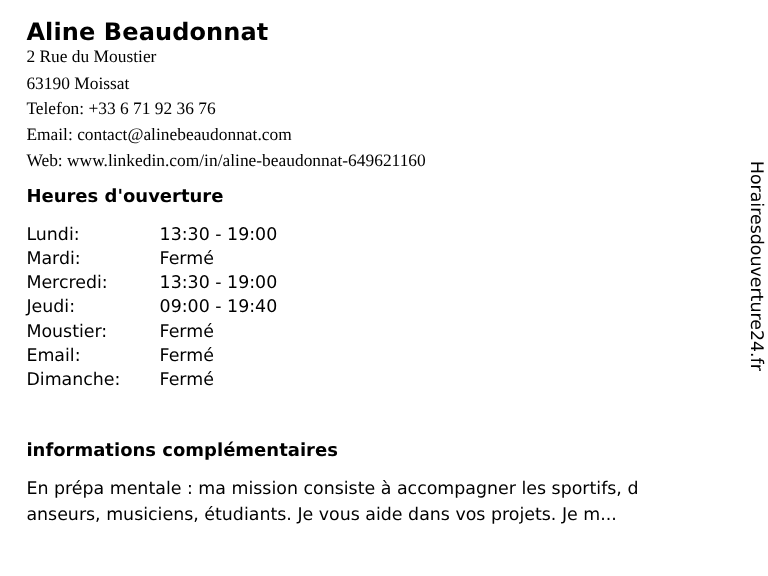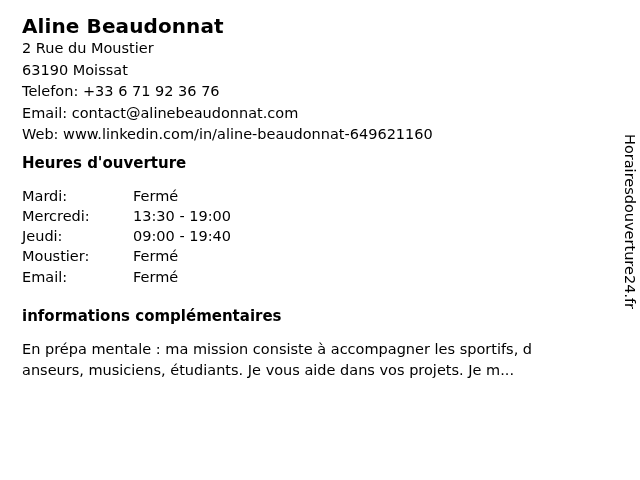--- a/index.html
+++ b/index.html
@@ -27,20 +27,21 @@
     letter-spacing: 0.1px;
     margin-top: 14px;
     line-height: 1.2;
   }
   .address-block {
     font-size: 14.5px;
     line-height: 21.5px;
   }
   .address-line {
     white-space: nowrap;
+    font-family: Liberation Serif, serif;
   }
   .section-title {
     font-size: 15px;
     font-weight: bold;
     margin-top: 8px;
     margin-bottom: 14px;
   }
   table.hours {
     border-collapse: collapse;
     font-size: 14.5px;
@@ -50,21 +51,21 @@
     line-height: 20.3px;
     vertical-align: top;
     white-space: nowrap;
   }
   td.day {
     width: 111px;
   }
   .extra-title {
     font-size: 15px;
     font-weight: bold;
-    margin-top: 20px;
+    margin-top: 38px;
     margin-bottom: 14px;
   }
   .extra-text {
     font-size: 14.5px;
     line-height: 21.5px;
     width: 625px;
   }
   .extra-text .ln {
     white-space: nowrap;
     display: block;
@@ -94,39 +95,47 @@
     <div class="address-line">Telefon: +33 6 71 92 36 76</div>
     <div class="address-line">Email: contact@alinebeaudonnat.com</div>
     <div class="address-line">Web: www.linkedin.com/in/aline-beaudonnat-649621160</div>
   </div>
 
   <div class="section-title">Heures d'ouverture</div>
 
   <table class="hours">
     <tbody>
       <tr>
+        <td class="day">Lundi:</td>
+        <td class="time">13:30 - 19:00</td>
+      </tr>
+      <tr>
         <td class="day">Mardi:</td>
         <td class="time">Fermé</td>
       </tr>
       <tr>
         <td class="day">Mercredi:</td>
         <td class="time">13:30 - 19:00</td>
       </tr>
       <tr>
         <td class="day">Jeudi:</td>
         <td class="time">09:00 - 19:40</td>
       </tr>
       <tr>
         <td class="day">Moustier:</td>
         <td class="time">Fermé</td>
       </tr>
       <tr>
         <td class="day">Email:</td>
         <td class="time">Fermé</td>
       </tr>
+      <tr>
+        <td class="day">Dimanche:</td>
+        <td class="time">Fermé</td>
+      </tr>
     </tbody>
   </table>
 
   <div class="extra-title">informations complémentaires</div>
 
   <div class="extra-text">
     <span class="ln">En prépa mentale : ma mission consiste à accompagner les sportifs, d</span>
     <span class="ln">anseurs, musiciens, étudiants. Je vous aide dans vos projets. Je m...</span>
   </div>
 

